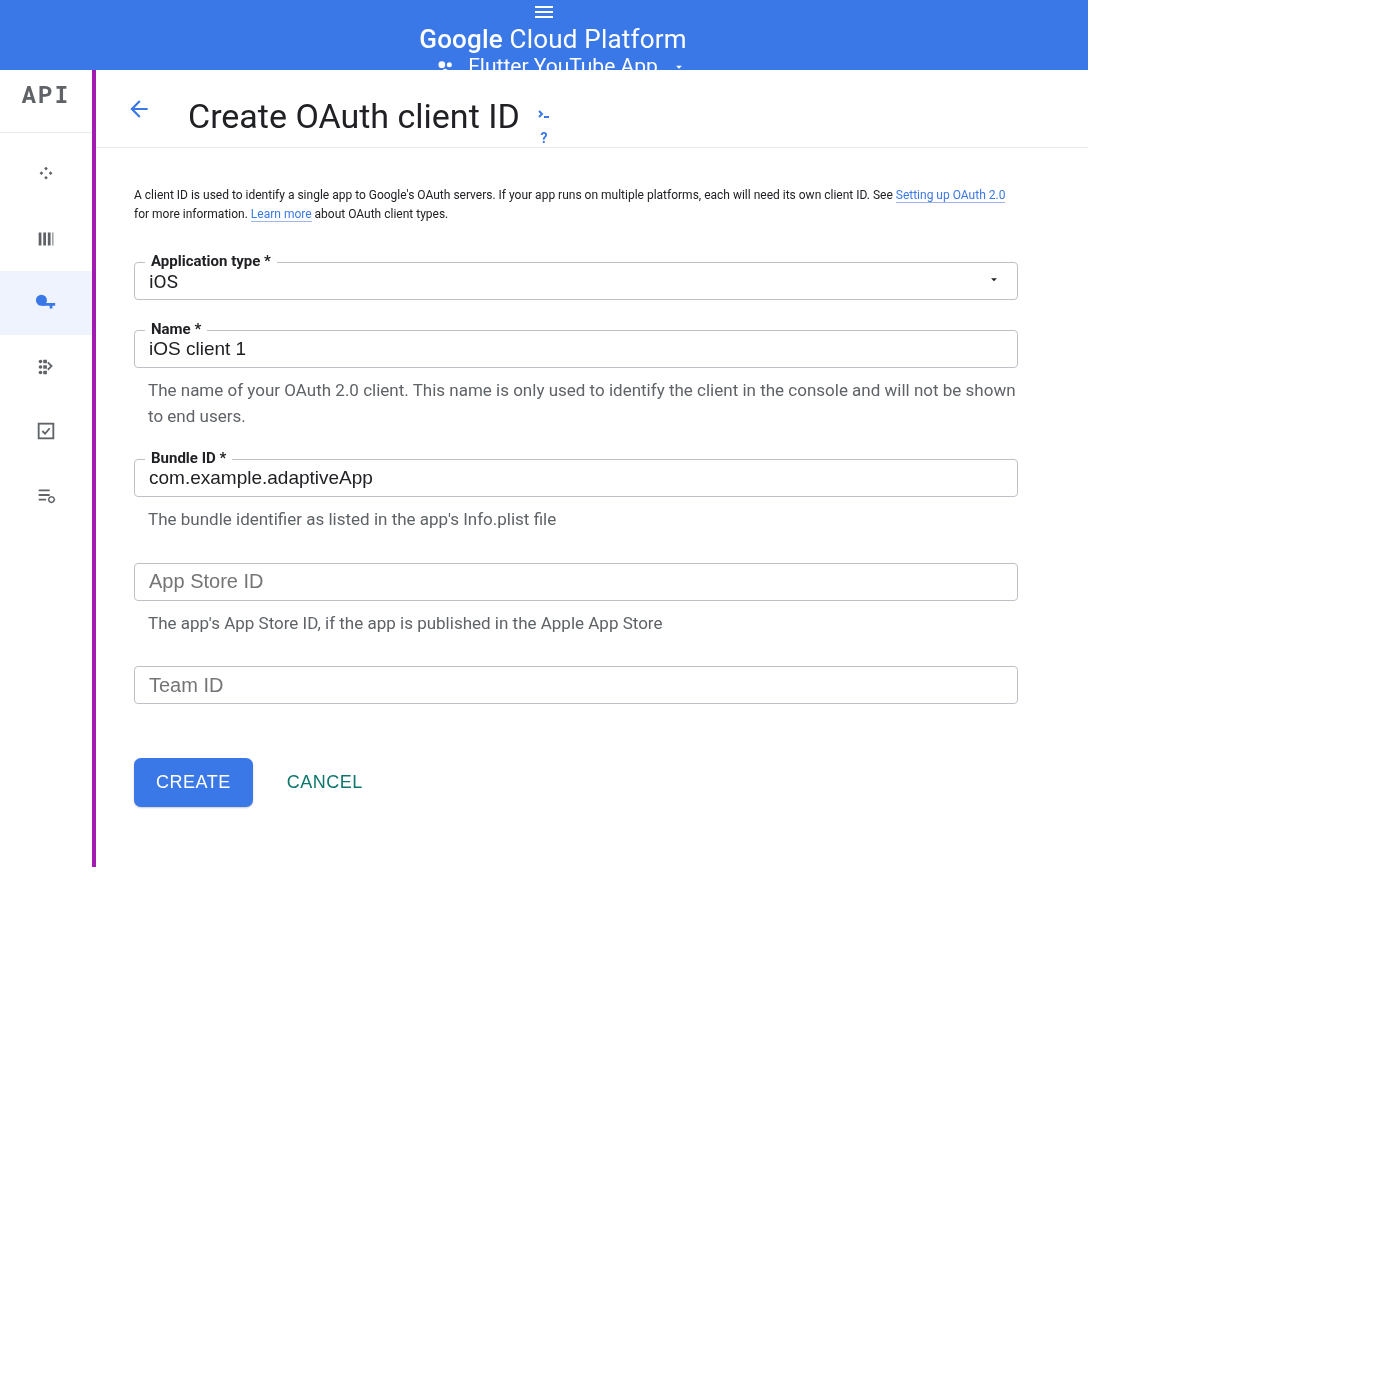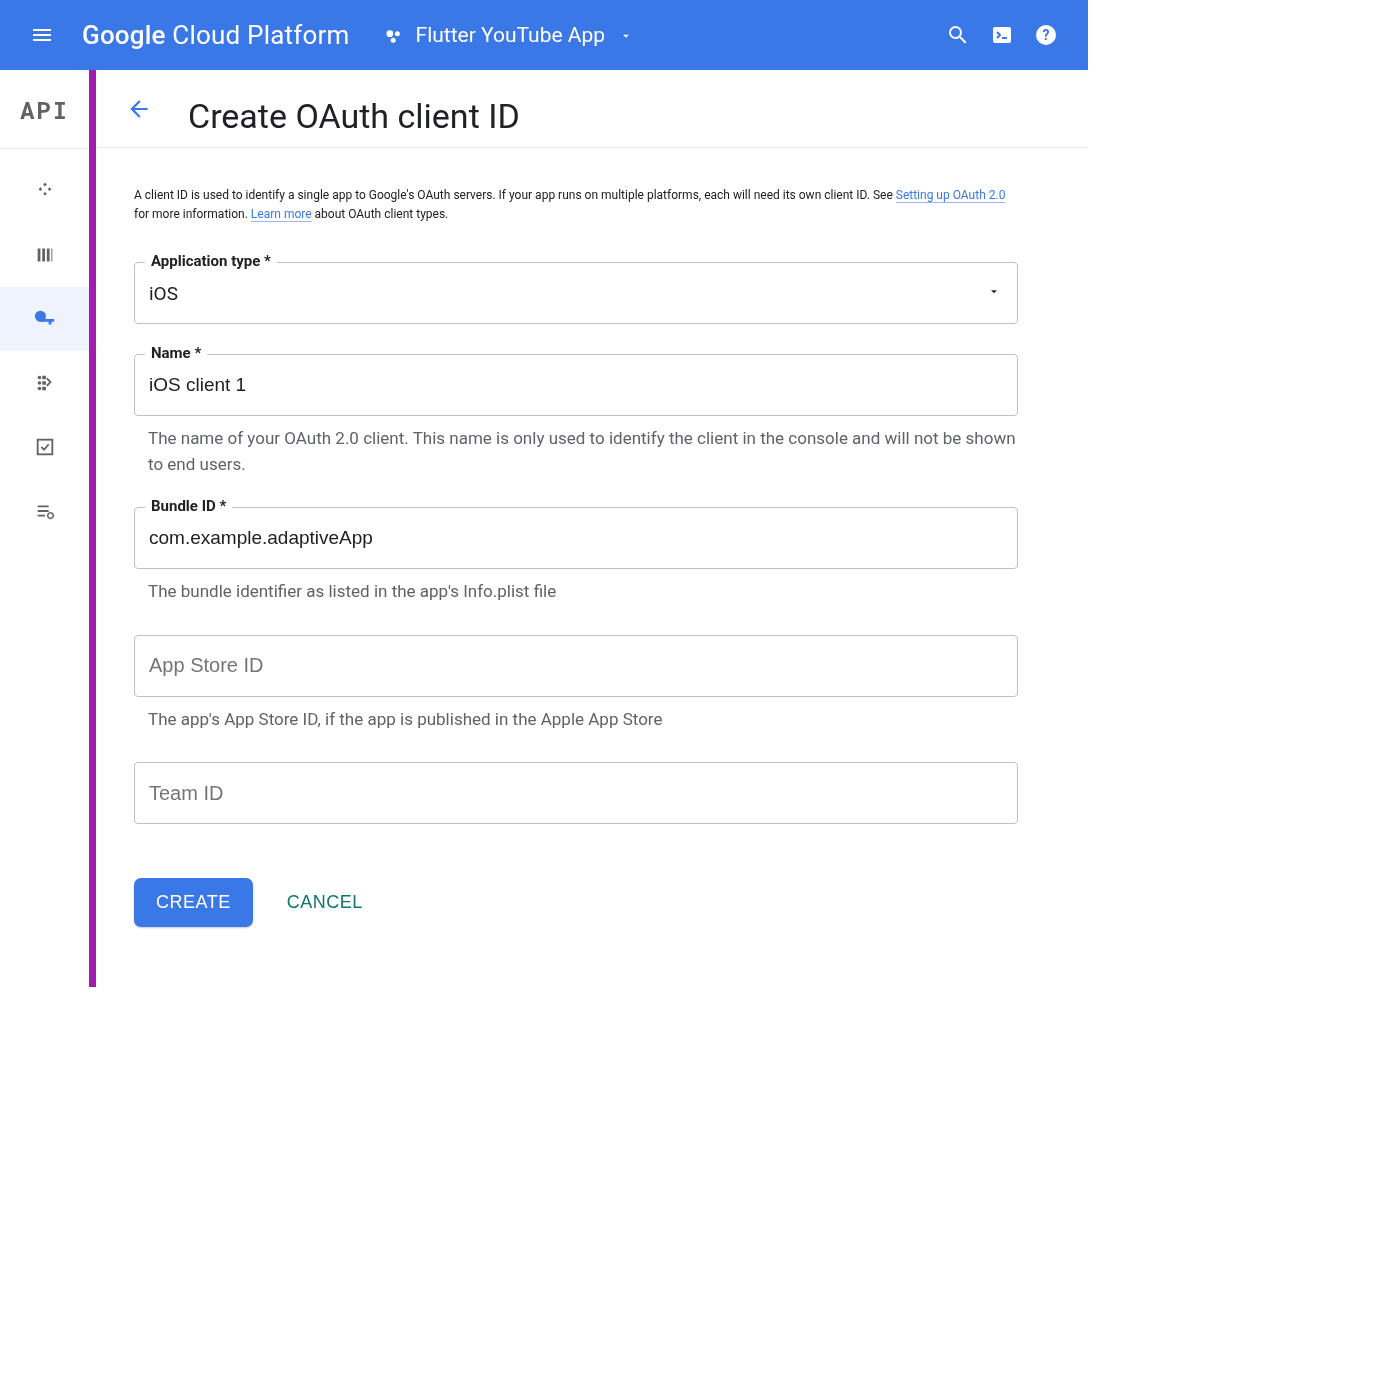--- a/index.html
+++ b/index.html
@@ -10,42 +10,43 @@
     width: 1088px;
   }
   
   .topbar {
     background: #3b78e7;
     height: 70px;
     display: flex;
     align-items: center;
     color: #fff;
     padding: 0 20px;
+    flex-direction: column;
   }
   .menu-btn { width: 44px; display:flex; align-items:center; justify-content:center; cursor:pointer; }
   .menu-btn svg { width:24px; height:24px; fill:#fff; }
   .brand { font-size: 26px; font-weight: 400; margin-left: 18px; letter-spacing: 0.2px; }
   .brand .g { font-weight: 500; }
   .project {
     display:flex; align-items:flex-end; margin-left: 34px; cursor:pointer;
   }
   .project-icon { width:22px; display:flex; align-items:center; margin-right:10px;}
   .project-name { font-size: 21px; font-weight:400; }
   .project-caret { margin-left:14px; }
   .project-caret svg { width:14px; height:14px; fill:#fff; }
   .topbar-spacer { flex:1; }
   .top-icon { width:44px; display:flex; align-items:center; justify-content:center; cursor:pointer; }
   .top-icon svg { width:24px; height:24px; fill:#fff; }
 
   
   .body-row { display:flex; }
   .sidebar {
     width: 96px;
-    border-right: 7px solid #a21caf;
-    padding-top: 24px;
+    border-right: 4px solid #a21caf;
+    padding-top: 8px;
     display:flex; flex-direction:column; align-items:center;
   }
   .api-logo {
     font-family: "Roboto Mono", monospace;
     font-weight: 700;
     font-size: 24px;
     color: #5f6368;
     letter-spacing: 2px;
     margin-bottom: 22px;
   }
@@ -79,21 +80,21 @@
     font-size: 12px;
     line-height: 1.6;
     color: #202124;
     margin-bottom: 38px;
   }
   .intro a { color: #3b78e7; text-decoration: none; border-bottom:1px solid #9db7ee;}
   .field-outline {
     position: relative;
     border: 1px solid #bdc1c6;
     border-radius: 4px;
-    height: 62px;
+    height: 38px;
     display:flex; align-items:center;
     padding: 0 14px;
   }
   .field-label-float {
     position:absolute;
     top: -11px;
     left: 10px;
     background: #fff;
     padding: 0 6px;
     font-size: 15px;

